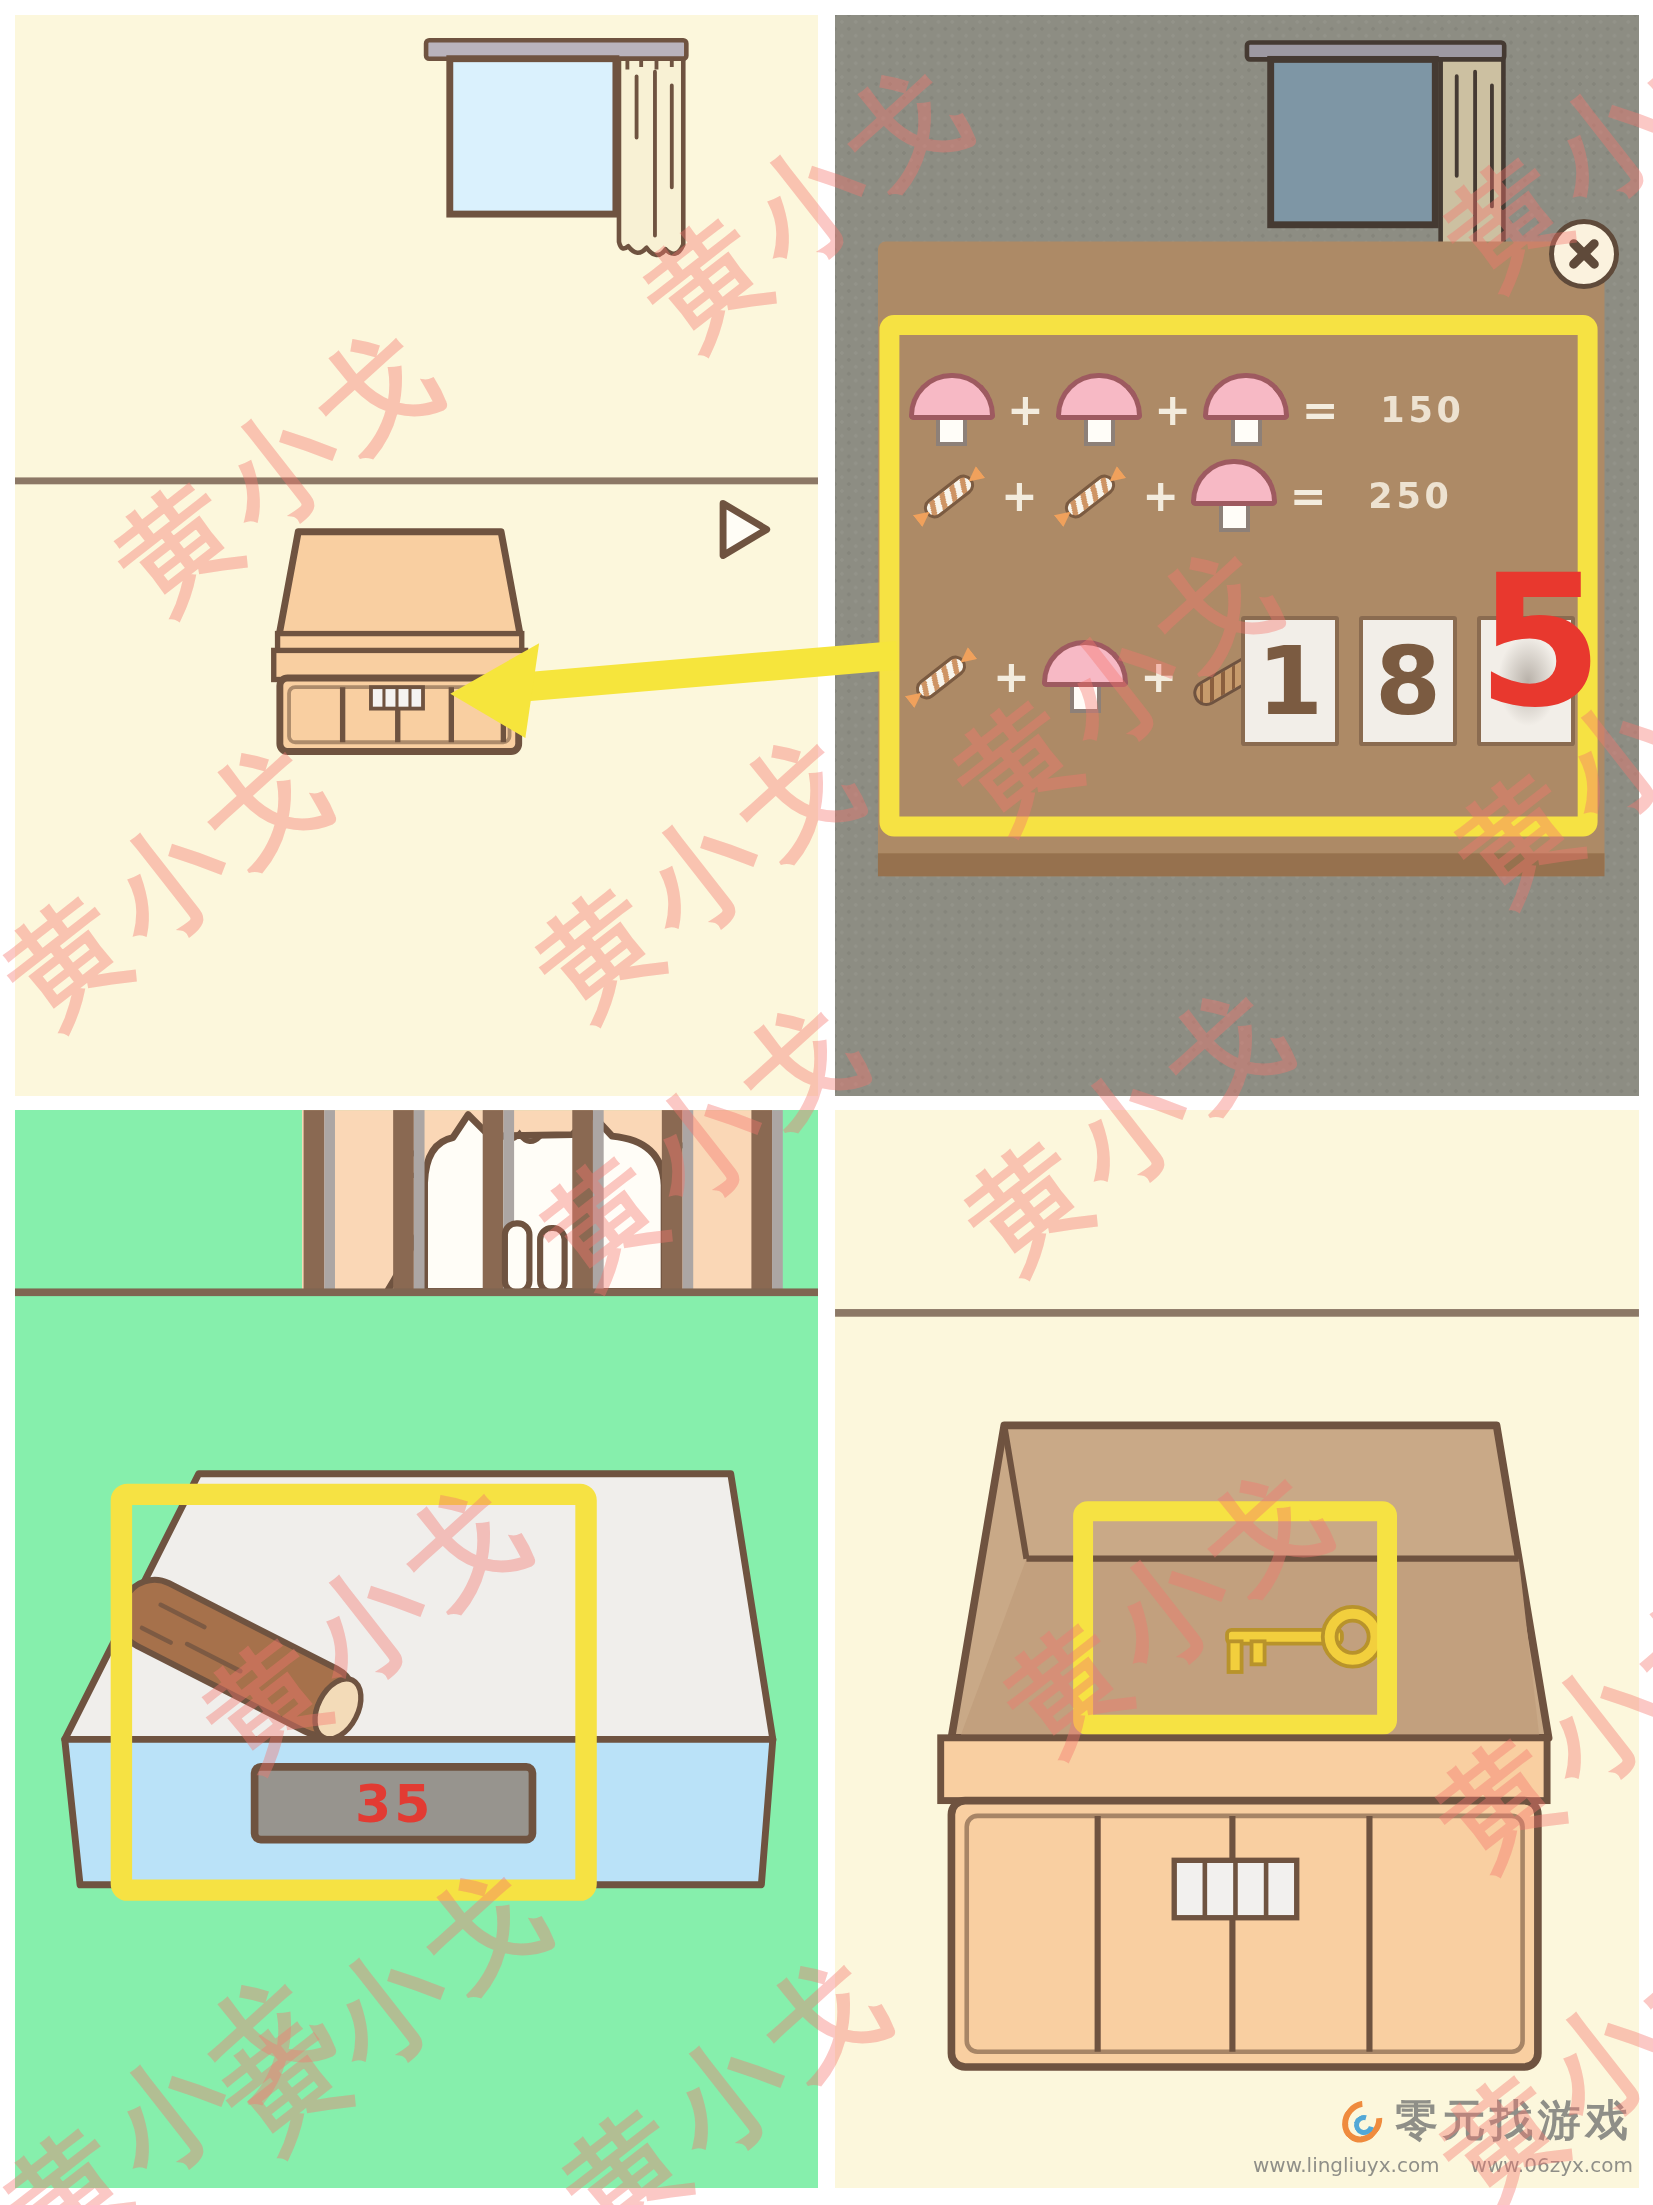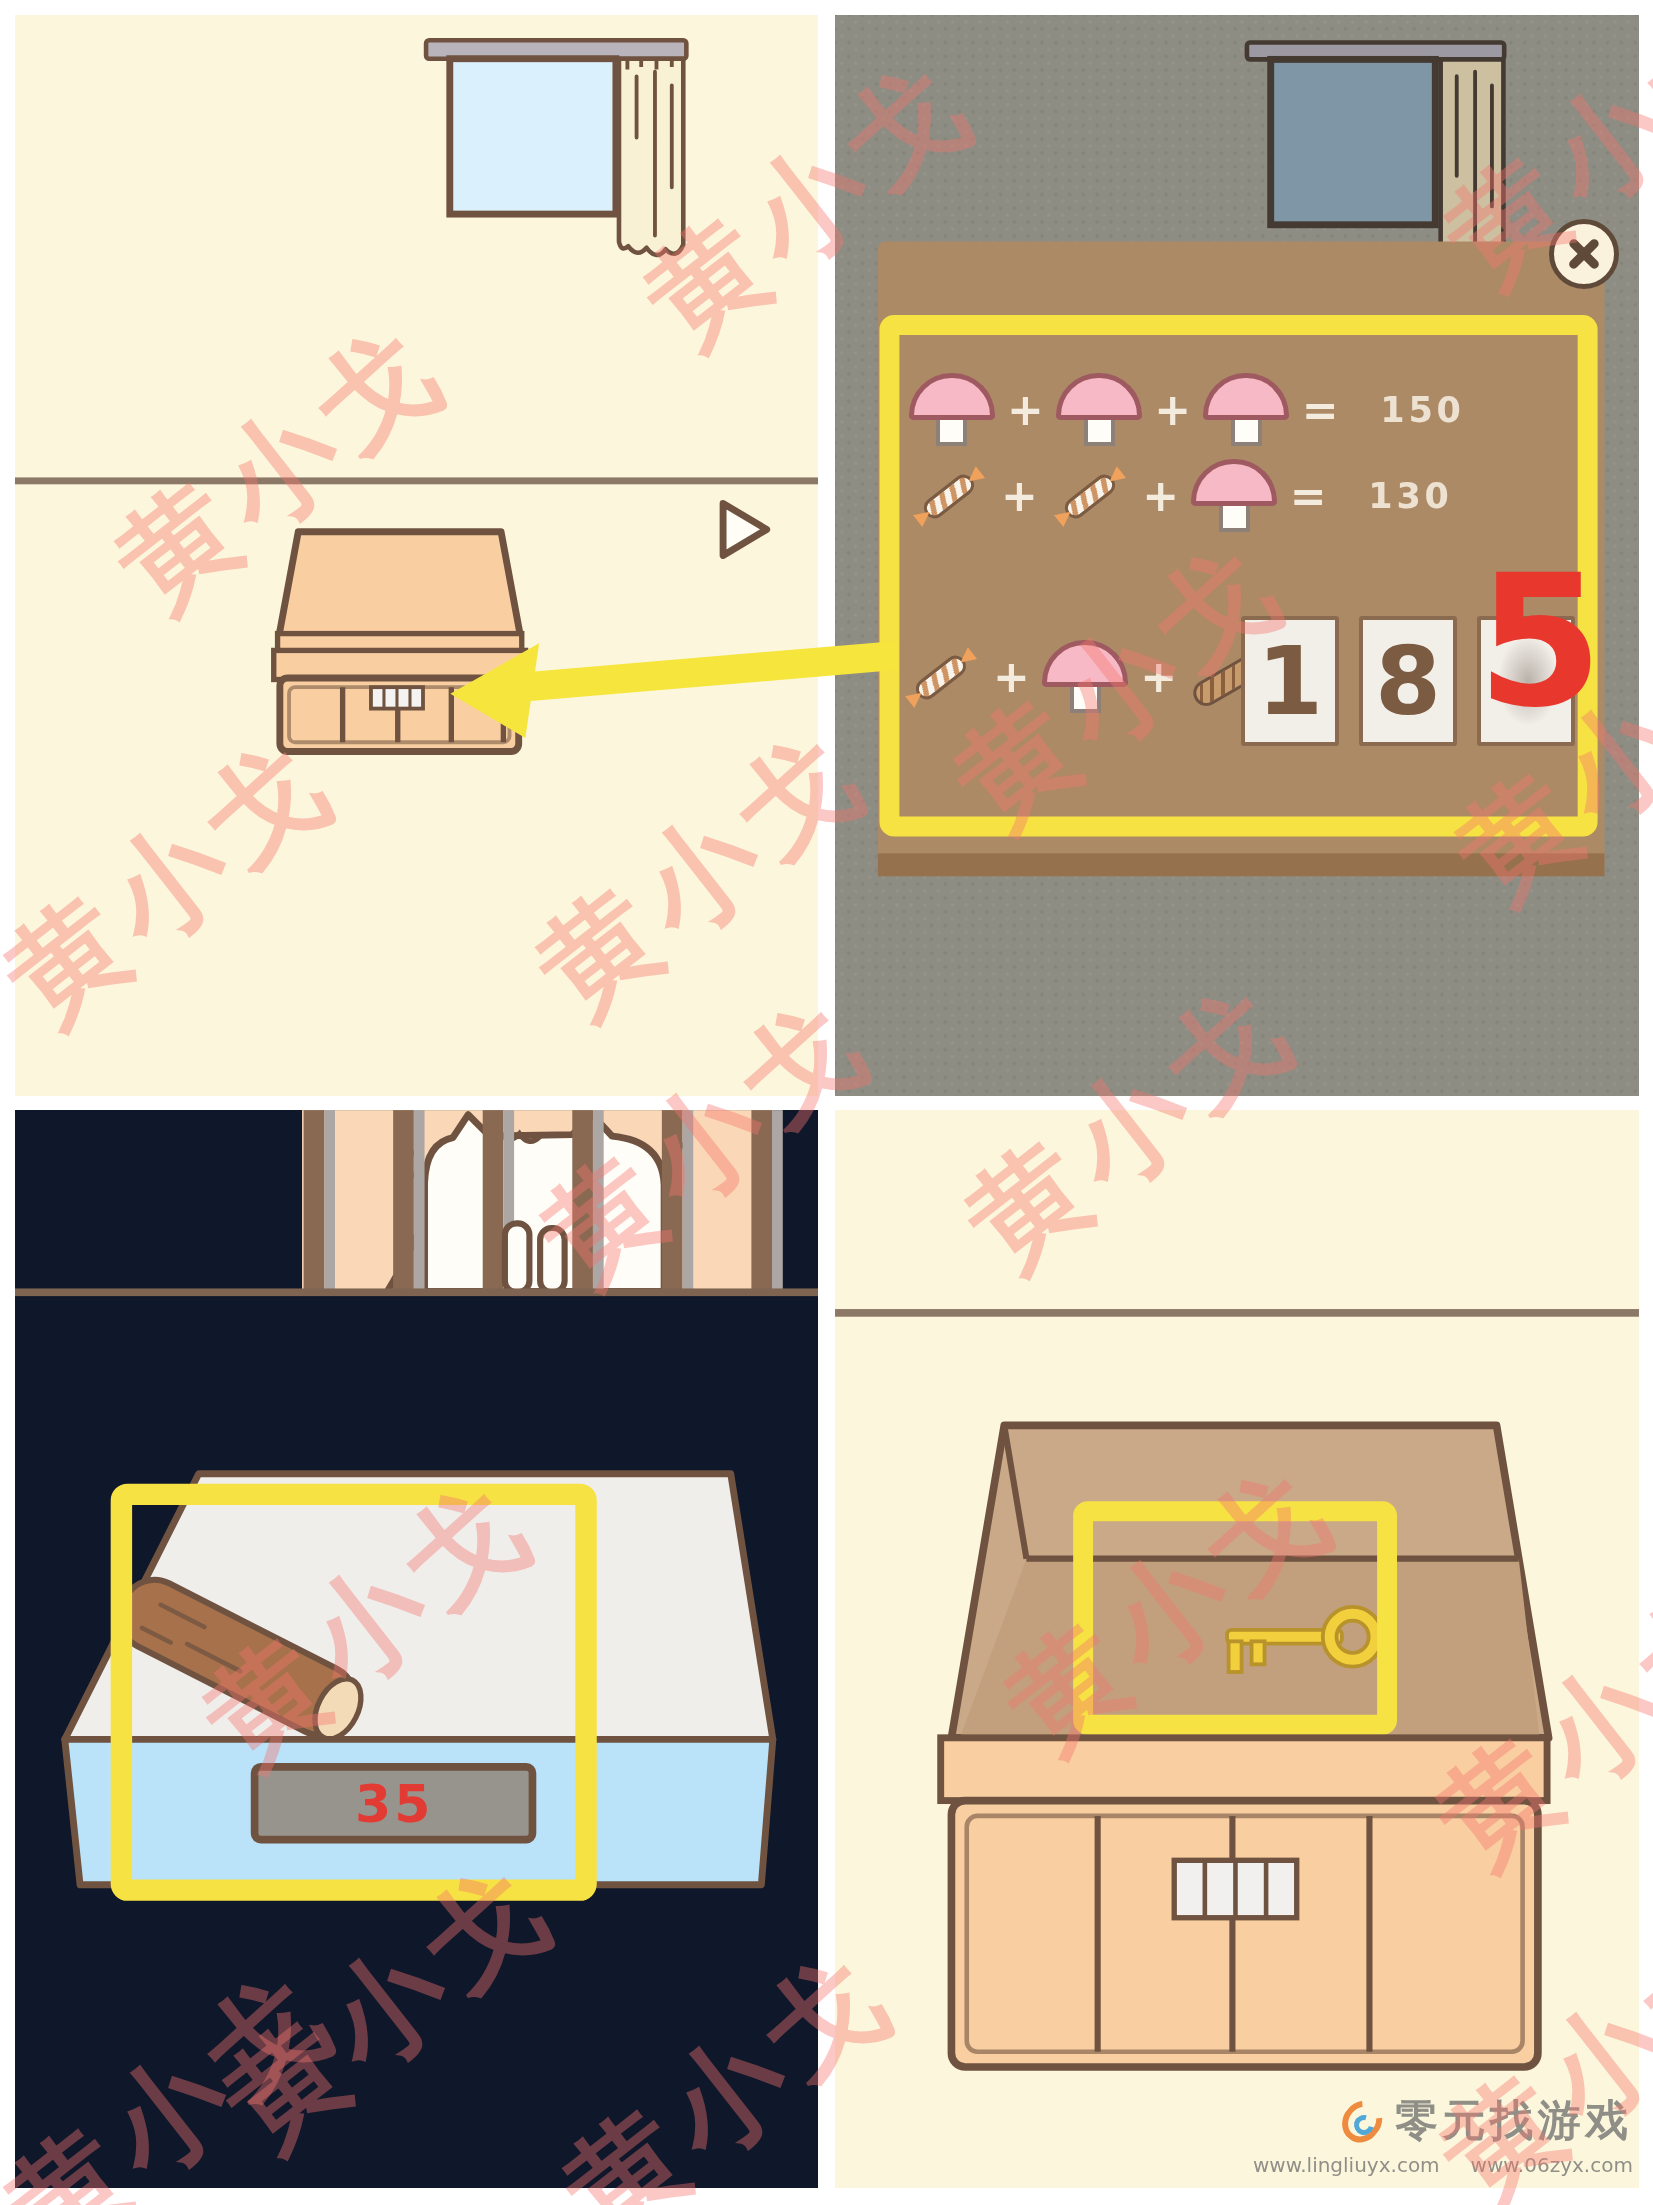--- a/index.html
+++ b/index.html
@@ -4,21 +4,21 @@
 <style>
   html,body{margin:0;padding:0;background:#fff;}
   .page{position:relative;width:1654px;height:2205px;background:#ffffff;overflow:hidden;
         font-family:"DejaVu Sans","Liberation Sans",sans-serif;}
   .panel{position:absolute;overflow:hidden;}
   #panel-tl{left:15.3px;top:15.3px;width:803px;height:1081px;background:#FCF7DC;}
   #panel-tr{left:835px;top:15.3px;width:804px;height:1081px;background-color:#8D8D83;
             background-image:radial-gradient(rgba(255,255,255,.05) 1.5px,transparent 1.9px),
                              radial-gradient(rgba(0,0,0,.06) 1.5px,transparent 1.9px);
             background-size:13.8px 13.8px;background-position:0 0,6.9px 6.9px;}
-  #panel-bl{left:15.3px;top:1110px;width:803px;height:1078px;background:#0f172a;}
+  #panel-bl{left:15.3px;top:1110px;width:803px;height:1078px;background:#86efac;}
   #panel-br{left:835px;top:1110px;width:804px;height:1078px;background:#FCF7DC;}
   svg.scene{position:absolute;left:0;top:0;}
 
   
   .eq-row{position:absolute;left:69px;height:80px;display:flex;align-items:center;z-index:4;}
   .op{font-size:44px;font-weight:bold;color:#F3ECDE;margin:0 7.7px;line-height:1;}
   .eq-val{font-size:35px;color:#EDE2D1;margin-left:34px;letter-spacing:3.8px;font-weight:700;}
   .icon{position:relative;margin:0 4.6px;}
   .icon i{display:block;position:absolute;font-style:normal;box-sizing:border-box;}
   .mushroom-icon{width:86px;height:75px;}
@@ -156,21 +156,21 @@
           <i class="cbody"></i>
           <i class="cend l"></i>
           <i class="cend r"></i>
         </div>
         <span class="op">+</span>
         <div class="icon mushroom-icon">
           <i class="cap"></i>
           <i class="stem"></i>
         </div>
         <span class="op">=</span>
-      <span class="eq-val">130</span>
+      <span class="eq-val">250</span>
     </div>
     <div class="eq-row" style="top:622px;left:61px">
         <div class="icon candy-icon">
           <i class="cbody"></i>
           <i class="cend l"></i>
           <i class="cend r"></i>
         </div>
         <span class="op">+</span>
         <div class="icon mushroom-icon">
           <i class="cap"></i>

